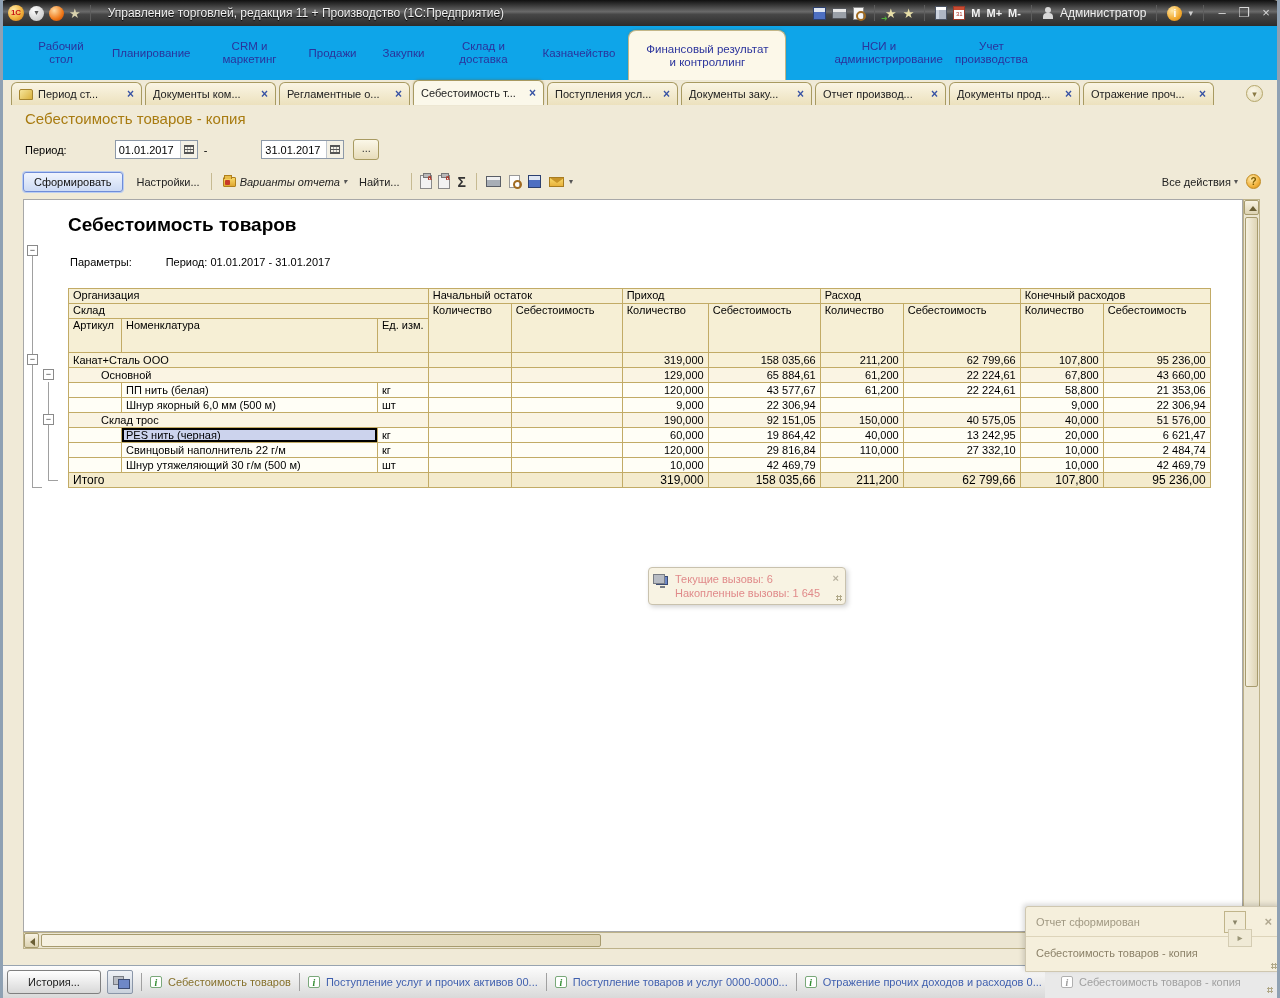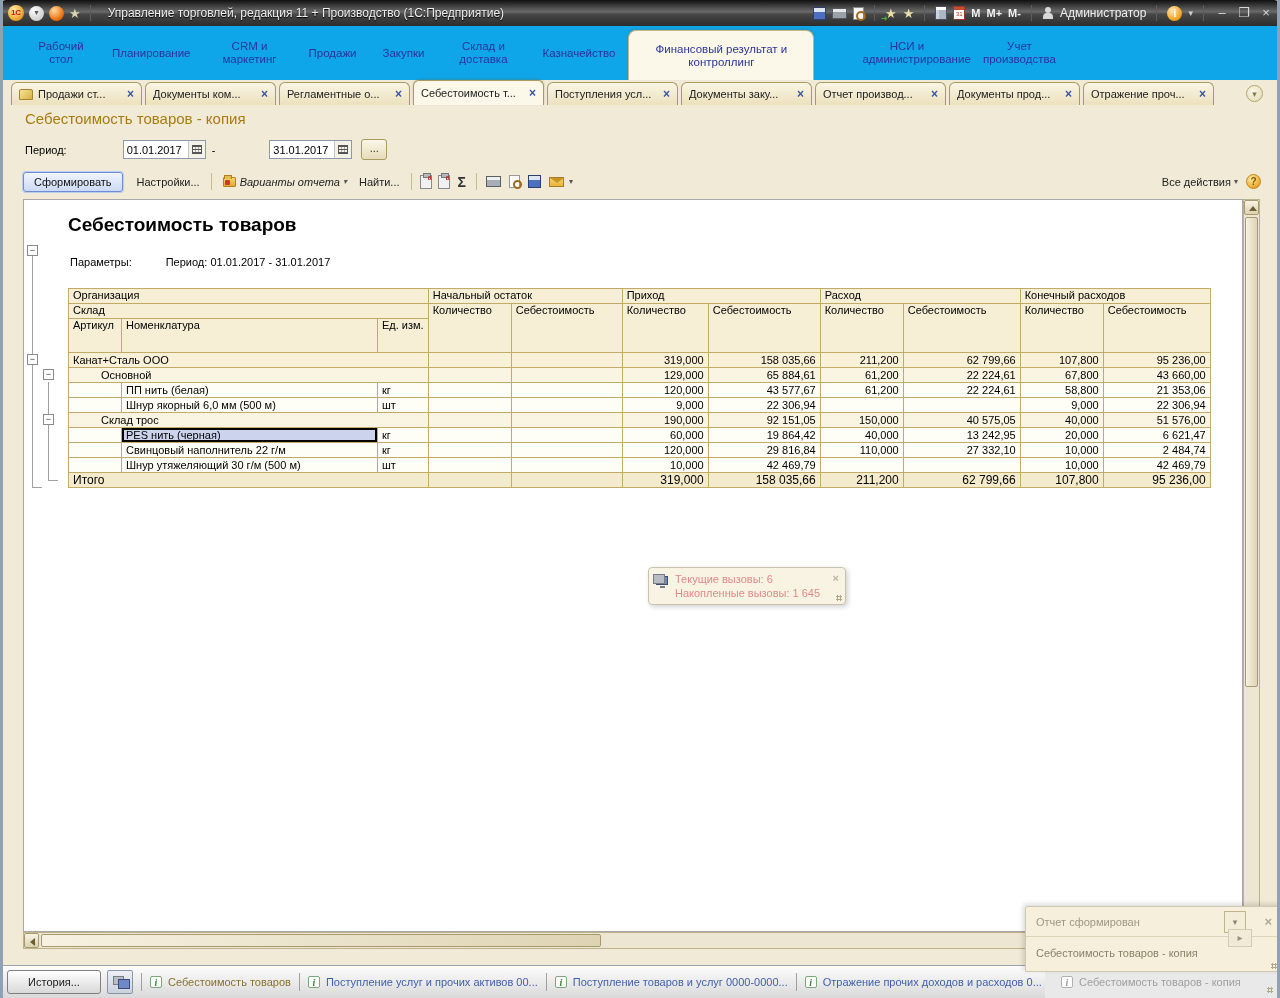--- a/index.html
+++ b/index.html
@@ -44,41 +44,41 @@
 
   
   .section-bar { position:absolute; left:0; top:26px; width:1274px; height:54px; background:#0ea5e9; border-bottom:0; }
   .section-tabs { display:flex; align-items:center; height:100%; padding-left:20px; }
   .sec-tab { color:#2a339c; font-size:11.5px; text-align:center; padding:2px 13px; line-height:13px; cursor:default; } 
   .sec-tab.active { background:#fcf8e9; border:1px solid #c3b687; border-bottom:none; border-radius:8px 8px 0 0;
                     align-self:stretch; display:flex; align-items:center; margin-top:4px; box-shadow:0 -1px 2px rgba(120,100,40,.25); }
   .sec-tab:nth-child(1){ width:76px; }
   .sec-tab:nth-child(3){ width:92px; }
   .sec-tab:nth-child(6){ width:92px; }
-  .sec-tab:nth-child(8){ width:186px; }
+  .sec-tab:nth-child(8){ width:158px; }
   .sec-tab:nth-child(9){ width:150px;padding-left:48px; }
   .sec-tab:nth-child(10){ width:110px; }
 
   
   .doc-tab-bar { position:absolute; left:0; top:80px; width:1274px; height:25px; display:flex; align-items:flex-end; padding-left:8px; }
   .doc-tab { display:flex; align-items:center; height:23px; width:131px; margin-right:3px; padding:0 7px;
              border:1px solid #a89a61; border-bottom:none; border-radius:6px 6px 0 0;
              background:linear-gradient(180deg,#faf5e4,#ece1bd); font-size:11px; color:#222; }
   .doc-tab.active { height:25px; background:#fbf8ea; box-shadow:0 -1px 2px rgba(120,100,40,.3); }
   .dt-label { overflow:hidden; white-space:nowrap; flex:1; }
   .dt-close { color:#3853a4; font-weight:bold; font-size:12px; margin-left:5px; }
   .dt-icon { width:14px; height:11px; margin-right:5px; background:linear-gradient(135deg,#f5e49a,#d9b13c); border:1px solid #a5842e; border-radius:2px 2px 0 0; }
   .tab-overflow { margin-left:auto; margin-right:14px; margin-bottom:3px; width:17px; height:17px; border-radius:50%;
                   border:1px solid #b5a76b; background:radial-gradient(circle at 40% 35%,#fbf7e8,#e2d8b4);
                   color:#8a7a45; font-size:9px; text-align:center; line-height:16px; }
 
   
   .page-title { position:absolute; left:22px; top:110px; font-size:15px; color:#a87b10; }
   .period-row { position:absolute; left:22px; top:139px; height:21px; display:flex; align-items:center; font-size:11px; color:#000; }
-  .p-label { margin-right:8px; }
+  .p-label { }
   .date-wrap { display:flex; align-items:center; border:1px solid #8d99a8; background:#fff; height:19px;margin-left:48px; }
   .date-inp { width:64px; border:none; outline:none; font:11px "Liberation Sans",sans-serif; padding:0 3px; }
   .cal-btn { width:17px; height:17px; border-left:1px solid #c0c6ce; display:flex; align-items:center; justify-content:center; background:#f4f1e6; }
   .cal-grid { width:10px; height:9px; border:1px solid #555;
     background-image:linear-gradient(#555 0 1px,transparent 1px),linear-gradient(90deg,transparent 0 2px,#aaa 2px 3px,transparent 3px 5px,#aaa 5px 6px,transparent 6px);
     background-size:100% 3px,100% 100%; }
   .dash { margin:0 6px; }
   .dots-btn { margin-left:9px; width:26px; height:21px; border:1px solid #a89a61; border-radius:3px;
               background:linear-gradient(180deg,#fbf7e8,#e7dcba); font-size:11px; text-align:center; line-height:17px; color:#333; }
 
@@ -237,21 +237,21 @@
         <div class="sec-tab">Казначейство</div>
         <div class="sec-tab active">Финансовый результат и контроллинг</div>
         <div class="sec-tab">НСИ и администрирование</div>
         <div class="sec-tab">Учет производства</div>
       </div>
   </div>
 
   <div class="doc-tab-bar">
       <div class="doc-tab">
         <span class="dt-icon"></span>
-        <span class="dt-label">Продажи ст...</span>
+        <span class="dt-label">Период ст...</span>
         <span class="dt-close">×</span>
       </div>
       <div class="doc-tab">
         <span class="dt-label">Документы ком...</span>
         <span class="dt-close">×</span>
       </div>
       <div class="doc-tab">
         <span class="dt-label">Регламентные о...</span>
         <span class="dt-close">×</span>
       </div>

